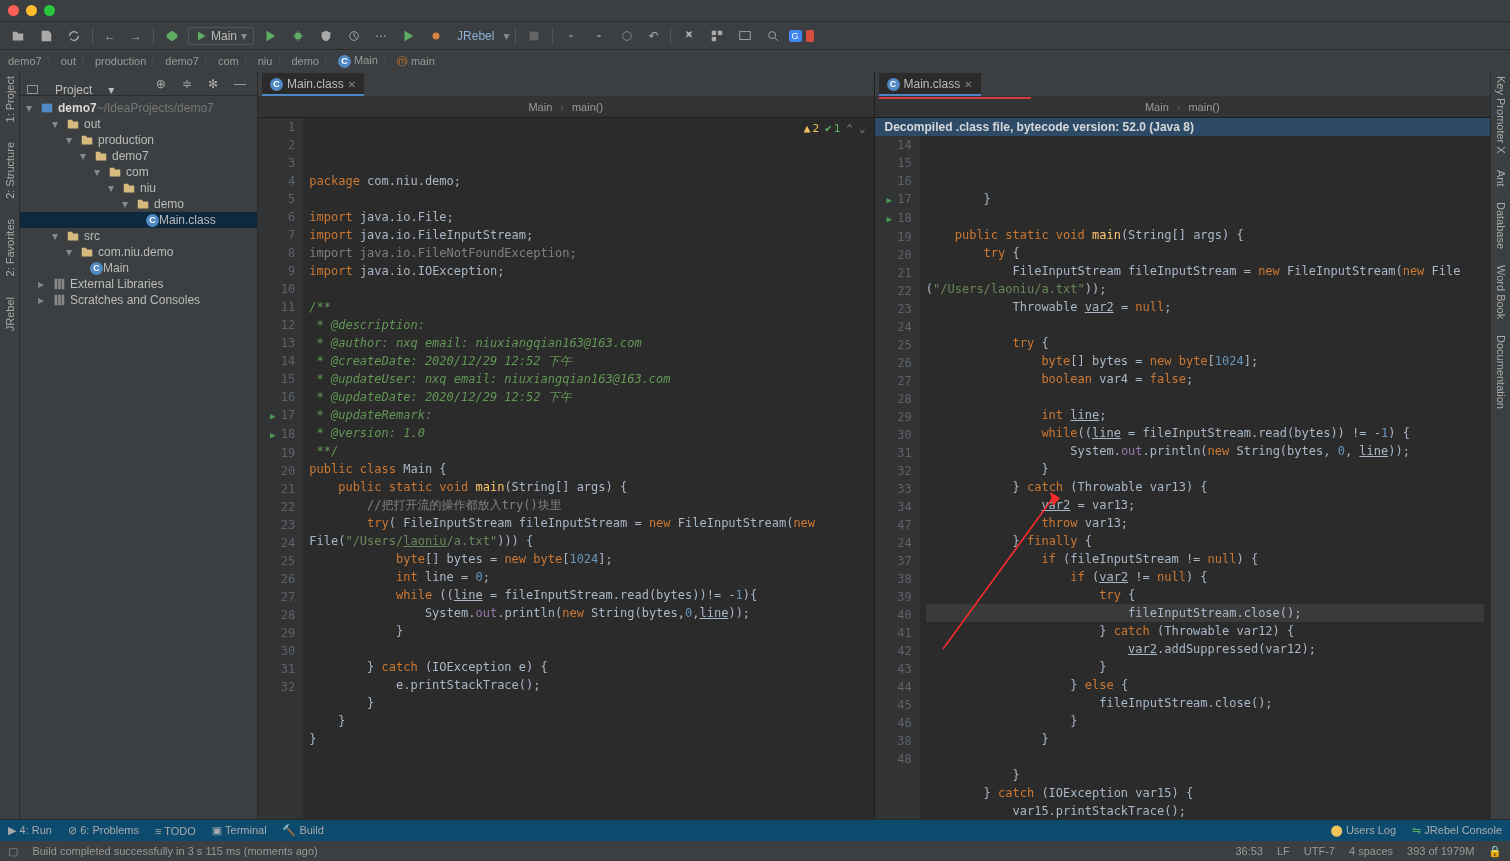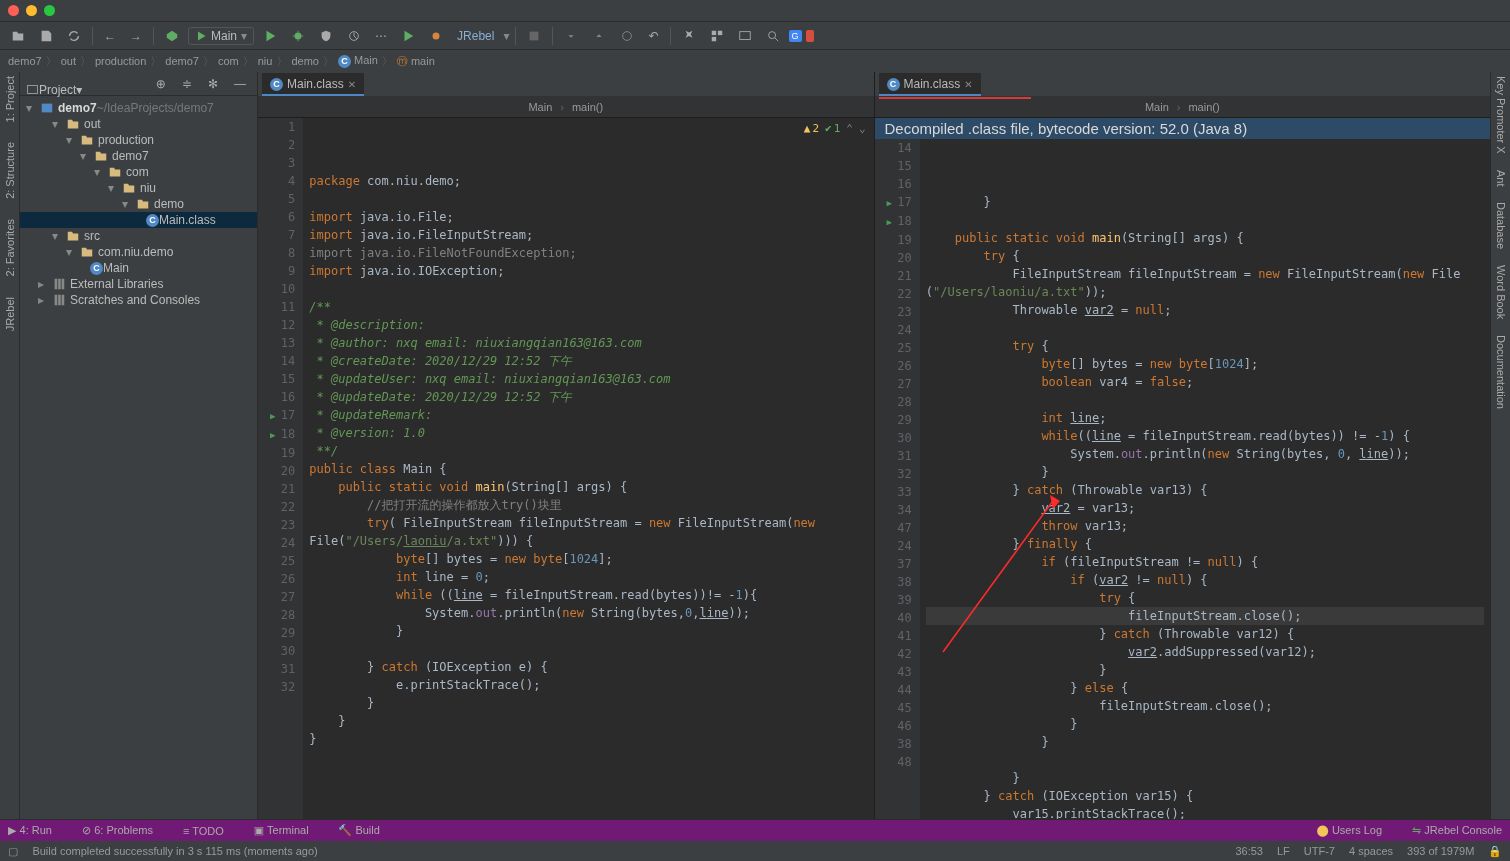--- a/index.html
+++ b/index.html
@@ -15,46 +15,46 @@
 .runconf { display:flex; align-items:center; border:1px solid #555; border-radius:3px; padding:1px 6px; gap:4px;}
 .breadcrumb { height:22px; display:flex; align-items:center; padding:0 8px; gap:4px; color:#999; font-size:11px;}
 .bc-sep{color:#666;}
 .main { display:flex; height:calc(100% - 22px - 28px - 22px - 22px - 20px);}
 .left-gutter { width:20px; background:#3c3f41; border-right:1px solid #2b2b2b; display:flex; flex-direction:column; align-items:center; padding-top:4px; gap:20px;}
 .left-gutter .rot{writing-mode:vertical-lr; transform:rotate(180deg); font-size:11px; color:#aaa; cursor:pointer;}
 .right-gutter { width:20px; background:#3c3f41; border-left:1px solid #2b2b2b; display:flex; flex-direction:column; align-items:center; padding-top:4px; gap:16px;}
 .right-gutter .rot{writing-mode:vertical-lr; font-size:11px; color:#aaa; cursor:pointer;}
 .project { width:238px; background:#3c3f41; border-right:1px solid #2b2b2b; display:flex; flex-direction:column;}
 .proj-head { height:24px; display:flex; align-items:center; padding:0 6px; gap:6px; border-bottom:1px solid #2b2b2b;}
-.proj-head .lbl{display:flex;align-items:center;gap:0;margin-top:12px;}
+.proj-head .lbl{display:flex;align-items:center;gap:16px;margin-top:12px;}
 .proj-head .sp{flex:1}
 .tree { padding:4px 0; font-size:12px; overflow:auto;}
 .node { display:flex; align-items:center; padding:1px 0; padding-left:var(--ind,6px); cursor:pointer; white-space:nowrap;}
 .node.sel{background:#0d293e;}
 .node .arr{width:10px; color:#888;}
 .node .ic{width:14px;height:14px;margin:0 4px;}
 .editors { flex:1; display:flex;}
 .editor { flex:1; display:flex; flex-direction:column; background:#2b2b2b; border-right:1px solid #1e1e1e;}
 .tabs { height:24px; display:flex; align-items:flex-end; background:#3c3f41; padding-left:4px;}
 .tab { display:flex; align-items:center; gap:4px; padding:3px 8px; background:#2b2b2b; color:#bbb; border-top:1px solid #2b2b2b; font-size:12px; cursor:pointer; position:relative;}
 .tab.active{border-bottom:2px solid #4e87c5;}
 .tab .close{color:#888;font-size:10px;}
 .ed-bc { height:22px; display:flex; align-items:center; justify-content:center; gap:8px; font-size:11px; color:#999; background:#313335; border-bottom:1px solid #1e1e1e;}
-.banner { background:#2d4a66; color:#d8d8d8; padding:2px 10px; font-size:15px;}
+.banner { background:#2d4a66; color:#d8d8d8; padding:2px 10px; font-size:12px;font-weight:bold;}
 .code { flex:1; display:flex; font-family:Menlo,Consolas,monospace; font-size:12px; overflow:hidden; position:relative;}
 .gutter { background:#313335; color:#606366; text-align:right; padding:0 8px 0 12px; user-select:none; line-height:18px;}
 .codecol { flex:1; padding:0 6px; line-height:18px; white-space:pre; color:#a9b7c6; position:relative;}
 .k{color:#cc7832;} .s{color:#6a8759;} .c{color:#808080;} .jd{color:#629755;font-style:italic;} .n{color:#6897bb;} .m{color:#ffc66d;} .f{color:#9876aa;}
 .warns{position:absolute;right:8px;top:2px;display:flex;gap:6px;font-size:11px;}
 .wbadge{display:flex;align-items:center;gap:2px}
 .wy{color:#f2c55c}.wg{color:#5fad65}
 .red-arrow{position:absolute; width:120px; height:160px; pointer-events:none; z-index:5;}
 .red-und{position:absolute; border-bottom:2px solid #d73a3a; pointer-events:none;}
 .grun{color:#499c54;font-size:9px;}
-.bottom { height:22px; background:#701a75; border-top:1px solid #2b2b2b; display:flex; align-items:center; padding:0 8px; gap:30px; font-size:11px; color:#aaa;}
+.bottom { height:22px; background:#0c4a6e; border-top:1px solid #2b2b2b; display:flex; align-items:center; padding:0 8px; gap:16px; font-size:11px; color:#aaa;}
 .bottom .sp{flex:1}
 .status { height:20px; background:#3c3f41; display:flex; align-items:center; padding:0 8px; gap:14px; font-size:11px; color:#999;}
 .status .sp{flex:1}
 .ico-c{width:13px;height:13px;display:inline-flex;align-items:center;justify-content:center;border-radius:50%;background:#5089c4;color:#fff;font-size:9px;font-weight:bold;}
 .ico-fold{color:#d7ba7d;}
 .caret-line{background:#3a3a3a;display:inline-block;width:100%;}
 </style>
 </head>
 <body>
 

